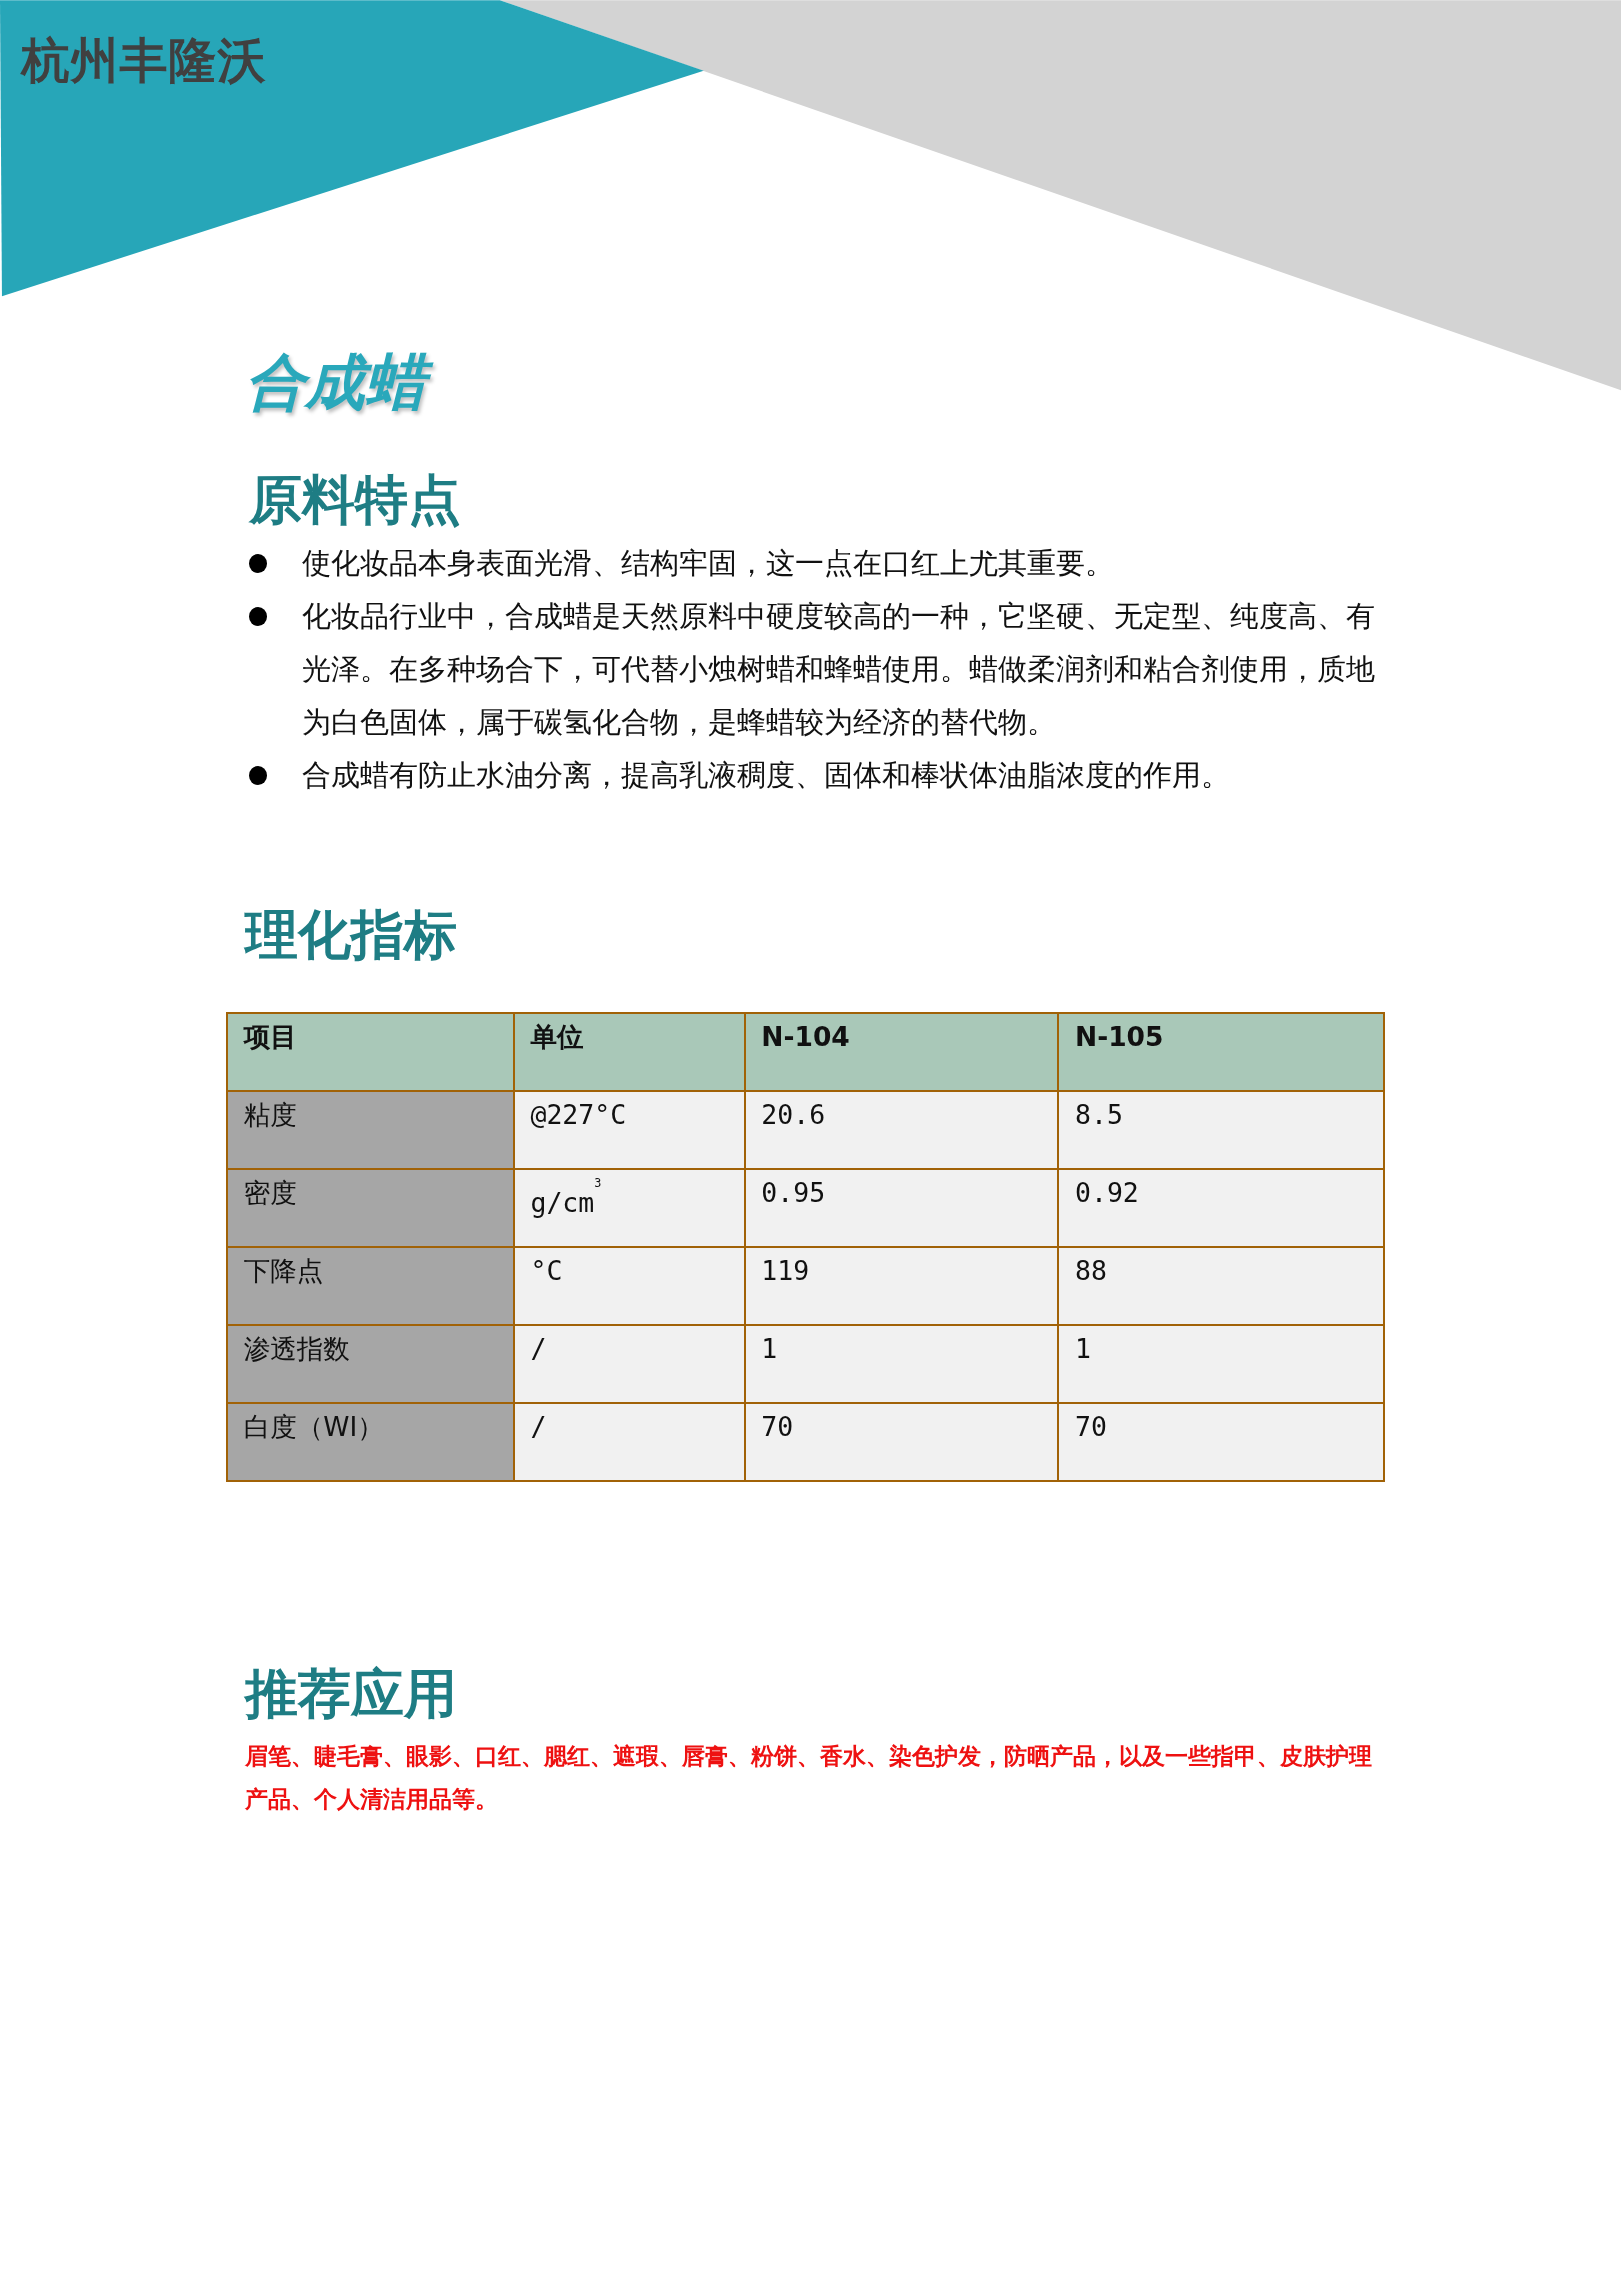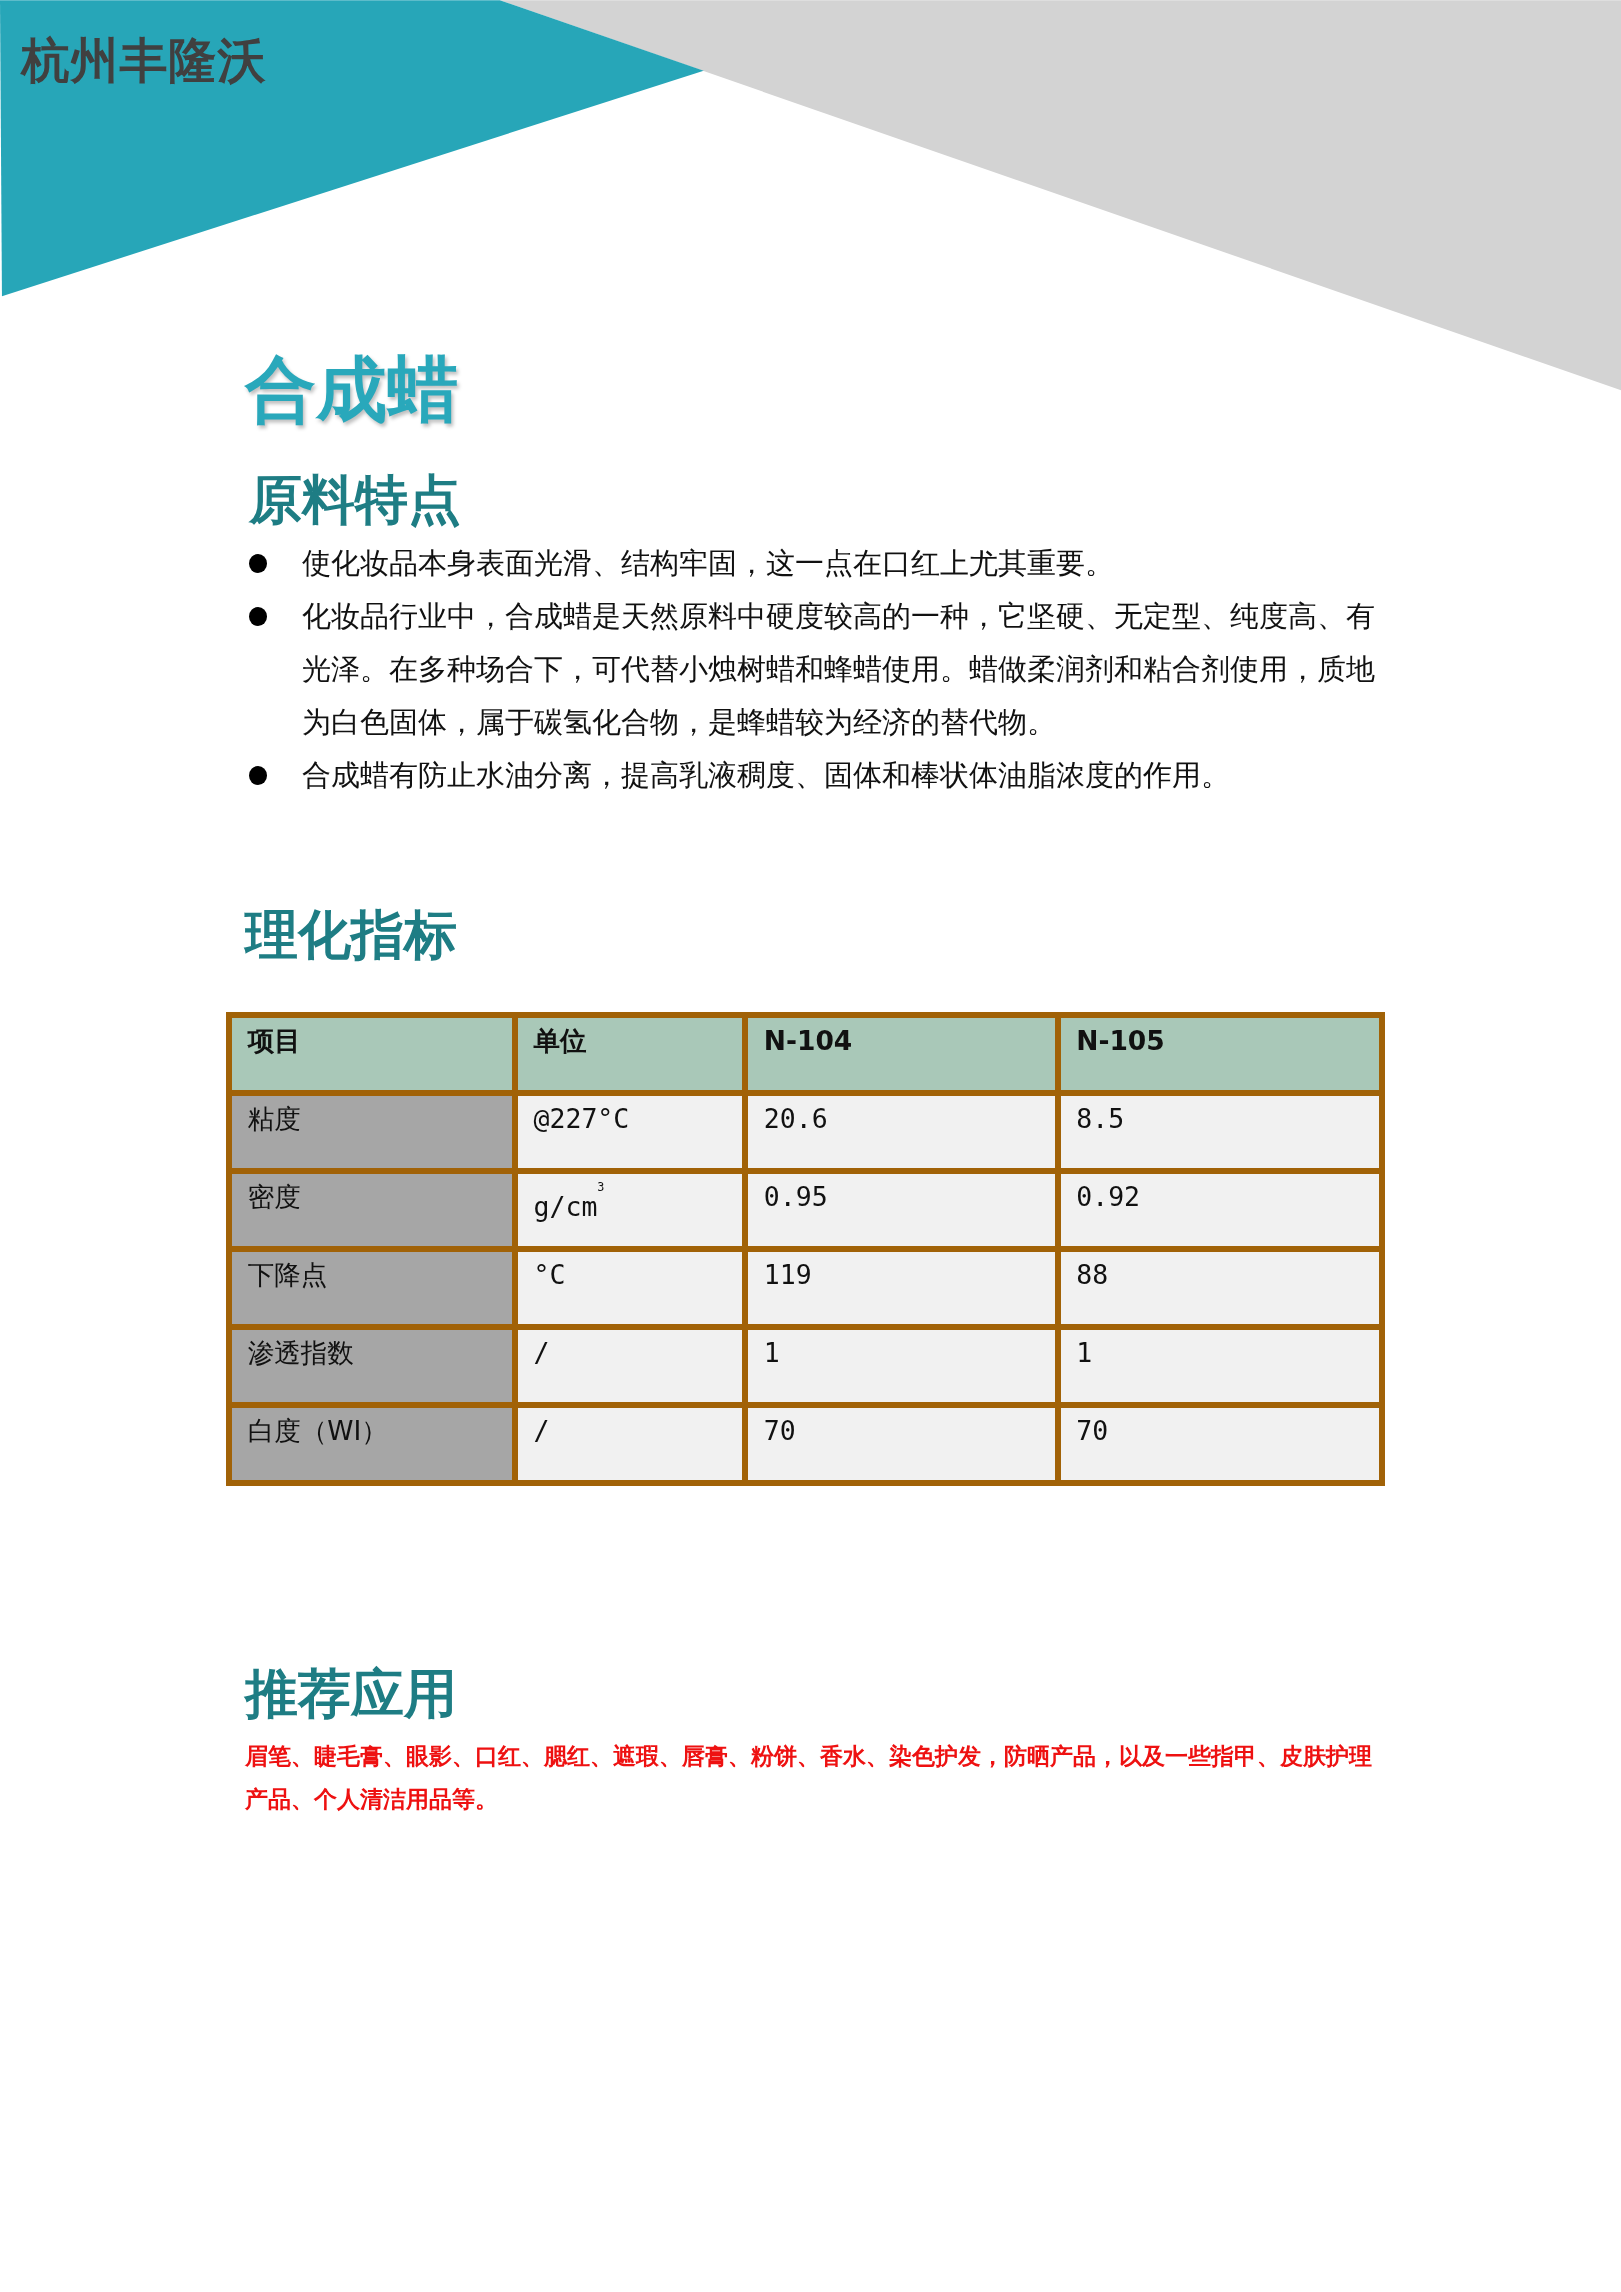--- a/index.html
+++ b/index.html
@@ -28,26 +28,27 @@
     font-weight: bold;
     color: #404040;
     letter-spacing: 1px;
     z-index: 2;
     font-family: "DejaVu Sans", sans-serif;
   }
   .main-title {
     position: absolute;
     left: 245px;
     top: 343px;
-    font-size: 71px;
+    font-size: 60px;
     font-weight: bold;
     color: #29a8bb;
     text-shadow: 2px 2.9px 3.9px rgba(0,0,0,0.25);
     z-index: 2;
     font-family: "DejaVu Sans", sans-serif;
+    font-style: italic;
   }
   .section-heading {
     position: absolute;
     left: 245px;
     font-size: 53px;
     font-weight: bold;
     color: #1e7d84;
     z-index: 2;
     font-family: "DejaVu Sans", sans-serif;
   }
@@ -90,21 +91,21 @@
     width: 1159px;
     border-collapse: collapse;
     z-index: 2;
     font-family: "DejaVu Sans Mono", "Liberation Mono", monospace;
   }
   .spec-table th, .spec-table td {
     height: 78px;
     padding: 0 0 0 15.7px;
     vertical-align: top;
     text-align: left;
-    border: 6px solid #a16207;
+    border: 2px solid #a16207;
     box-sizing: border-box;
     font-size: 26.5px;
     line-height: 1;
   }
   .spec-table th span, .spec-table td span {
     display: inline-block;
     padding-top: 9.8px;
   }
   .spec-table thead th {
     background: #a9c8b8;

